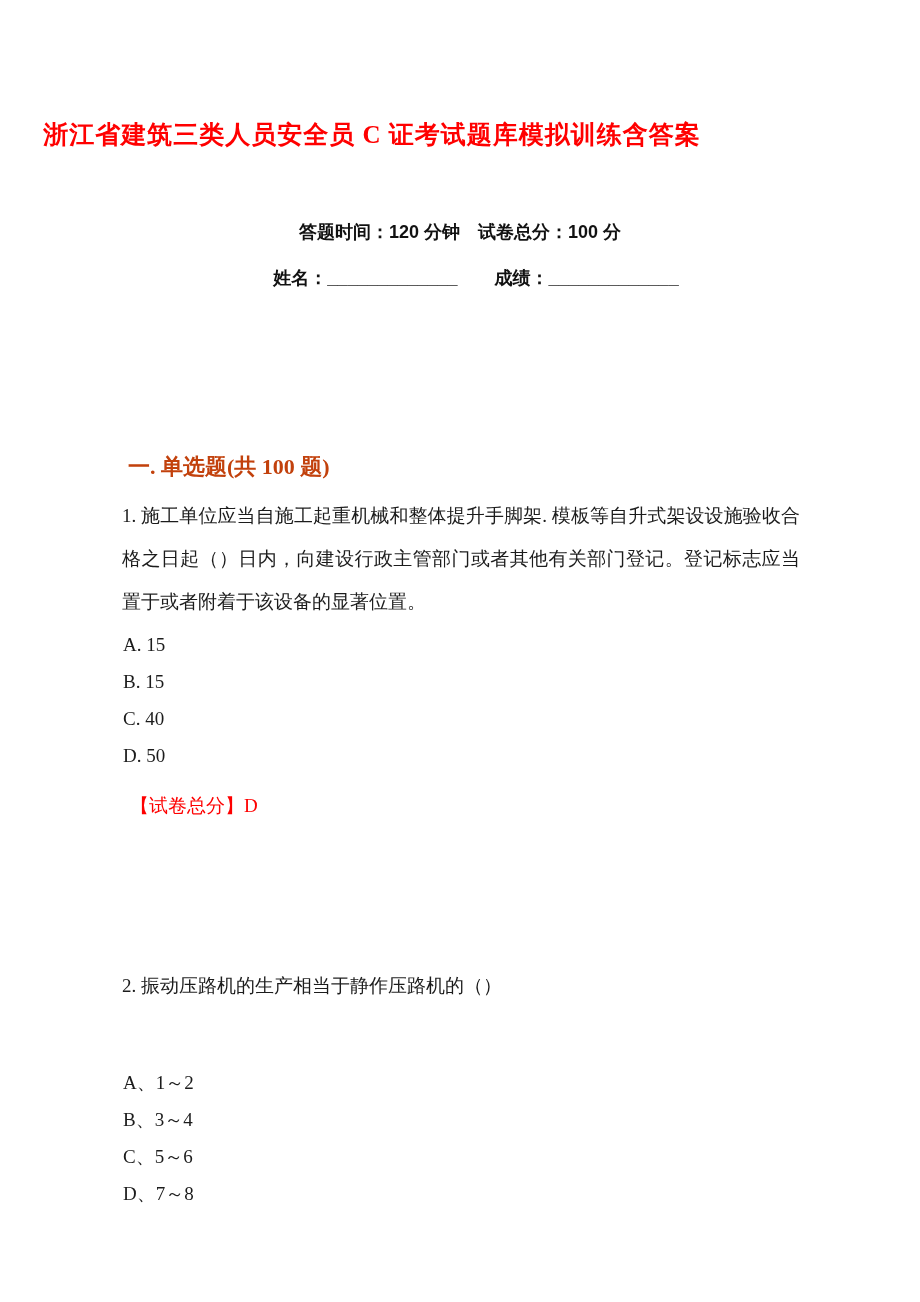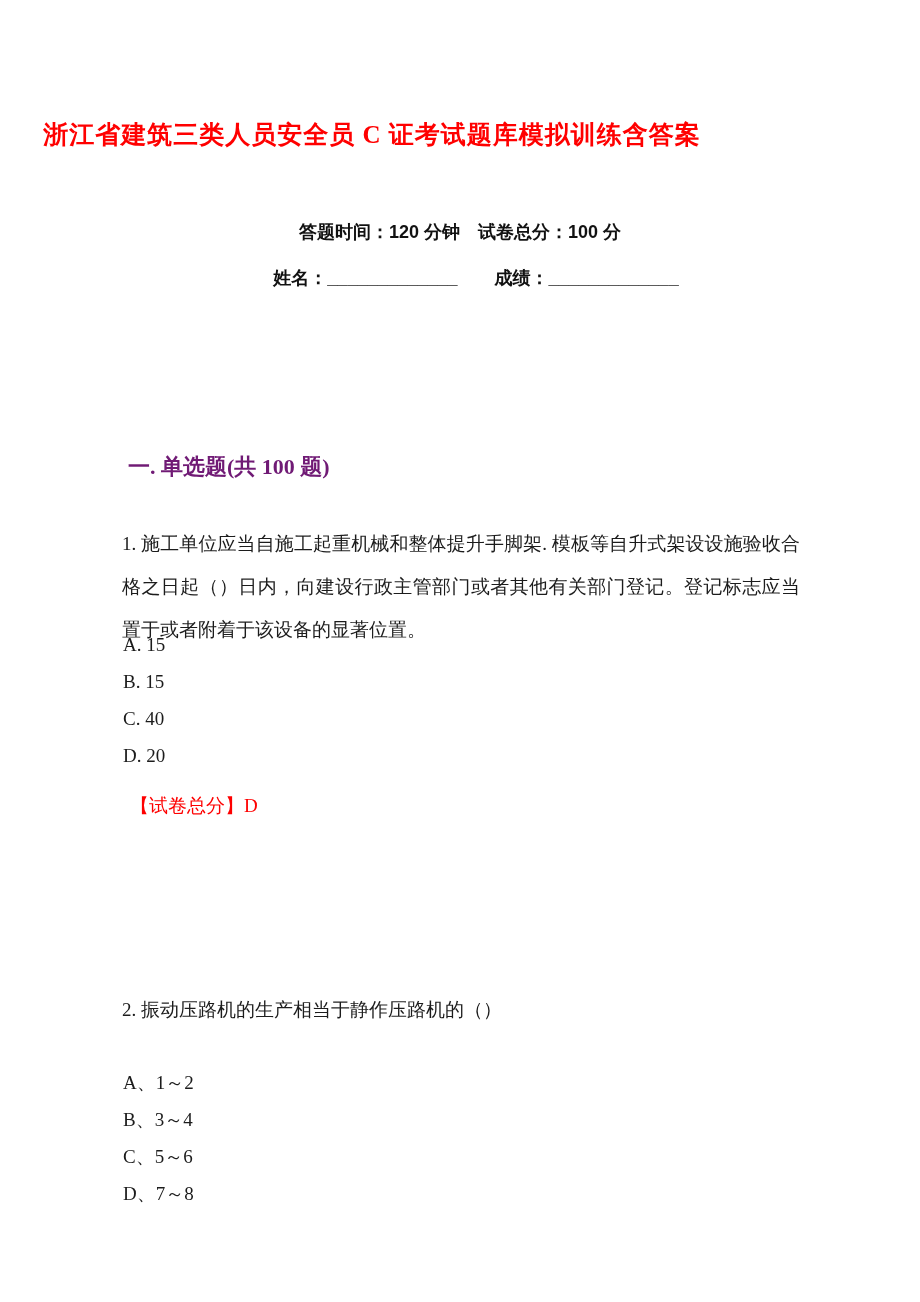--- a/index.html
+++ b/index.html
@@ -42,33 +42,33 @@
     }
     .meta-row-1 { top: 220px; gap: 18px; }
     .meta-row-2 { top: 266px; gap: 37px; padding-left: 16px; }
     .fill-line { letter-spacing: 0; }
     .section-heading {
       position: absolute;
       top: 452px;
       left: 128px;
       font-size: 22px;
       font-weight: bold;
-      color: #701a75;
+      color: #c2410c;
     }
     .question-text {
       position: absolute;
       left: 122px;
       width: 678px;
       font-size: 19px;
       line-height: 43px;
       text-align: justify;
       color: #1c1c1c;
     }
-    .q1-text { top: 522px; }
-    .q2-text { top: 988px; width: 700px; }
+    .q1-text { top: 494px; }
+    .q2-text { top: 964px; width: 700px; }
     .options {
       position: absolute;
       left: 123px;
       font-size: 19px;
       color: #1c1c1c;
     }
     .q1-options { top: 626px; }
     .q2-options { top: 1034px; margin-top: 30px; }
     .option-row {
       height: 37px;
@@ -102,21 +102,21 @@
   </div>
 
   <div class="section-heading">一. 单选题(共 100 题)</div>
 
   <div class="question-text q1-text">1. 施工单位应当自施工起重机械和整体提升手脚架. 模板等自升式架设设施验收合格之日起（）日内，向建设行政主管部门或者其他有关部门登记。登记标志应当置于或者附着于该设备的显著位置。</div>
 
   <div class="options q1-options">
     <div class="option-row">A. 15</div>
     <div class="option-row">B. 15</div>
     <div class="option-row">C. 40</div>
-    <div class="option-row">D. 20</div>
+    <div class="option-row">D. 50</div>
   </div>
 
   <div class="answer-line">
     <span>【试卷总分】</span><span>D</span>
   </div>
 
   <div class="question-text q2-text">2. 振动压路机的生产相当于静作压路机的（）</div>
 
   <div class="options q2-options">
     <div class="option-row">A、1～2</div>

